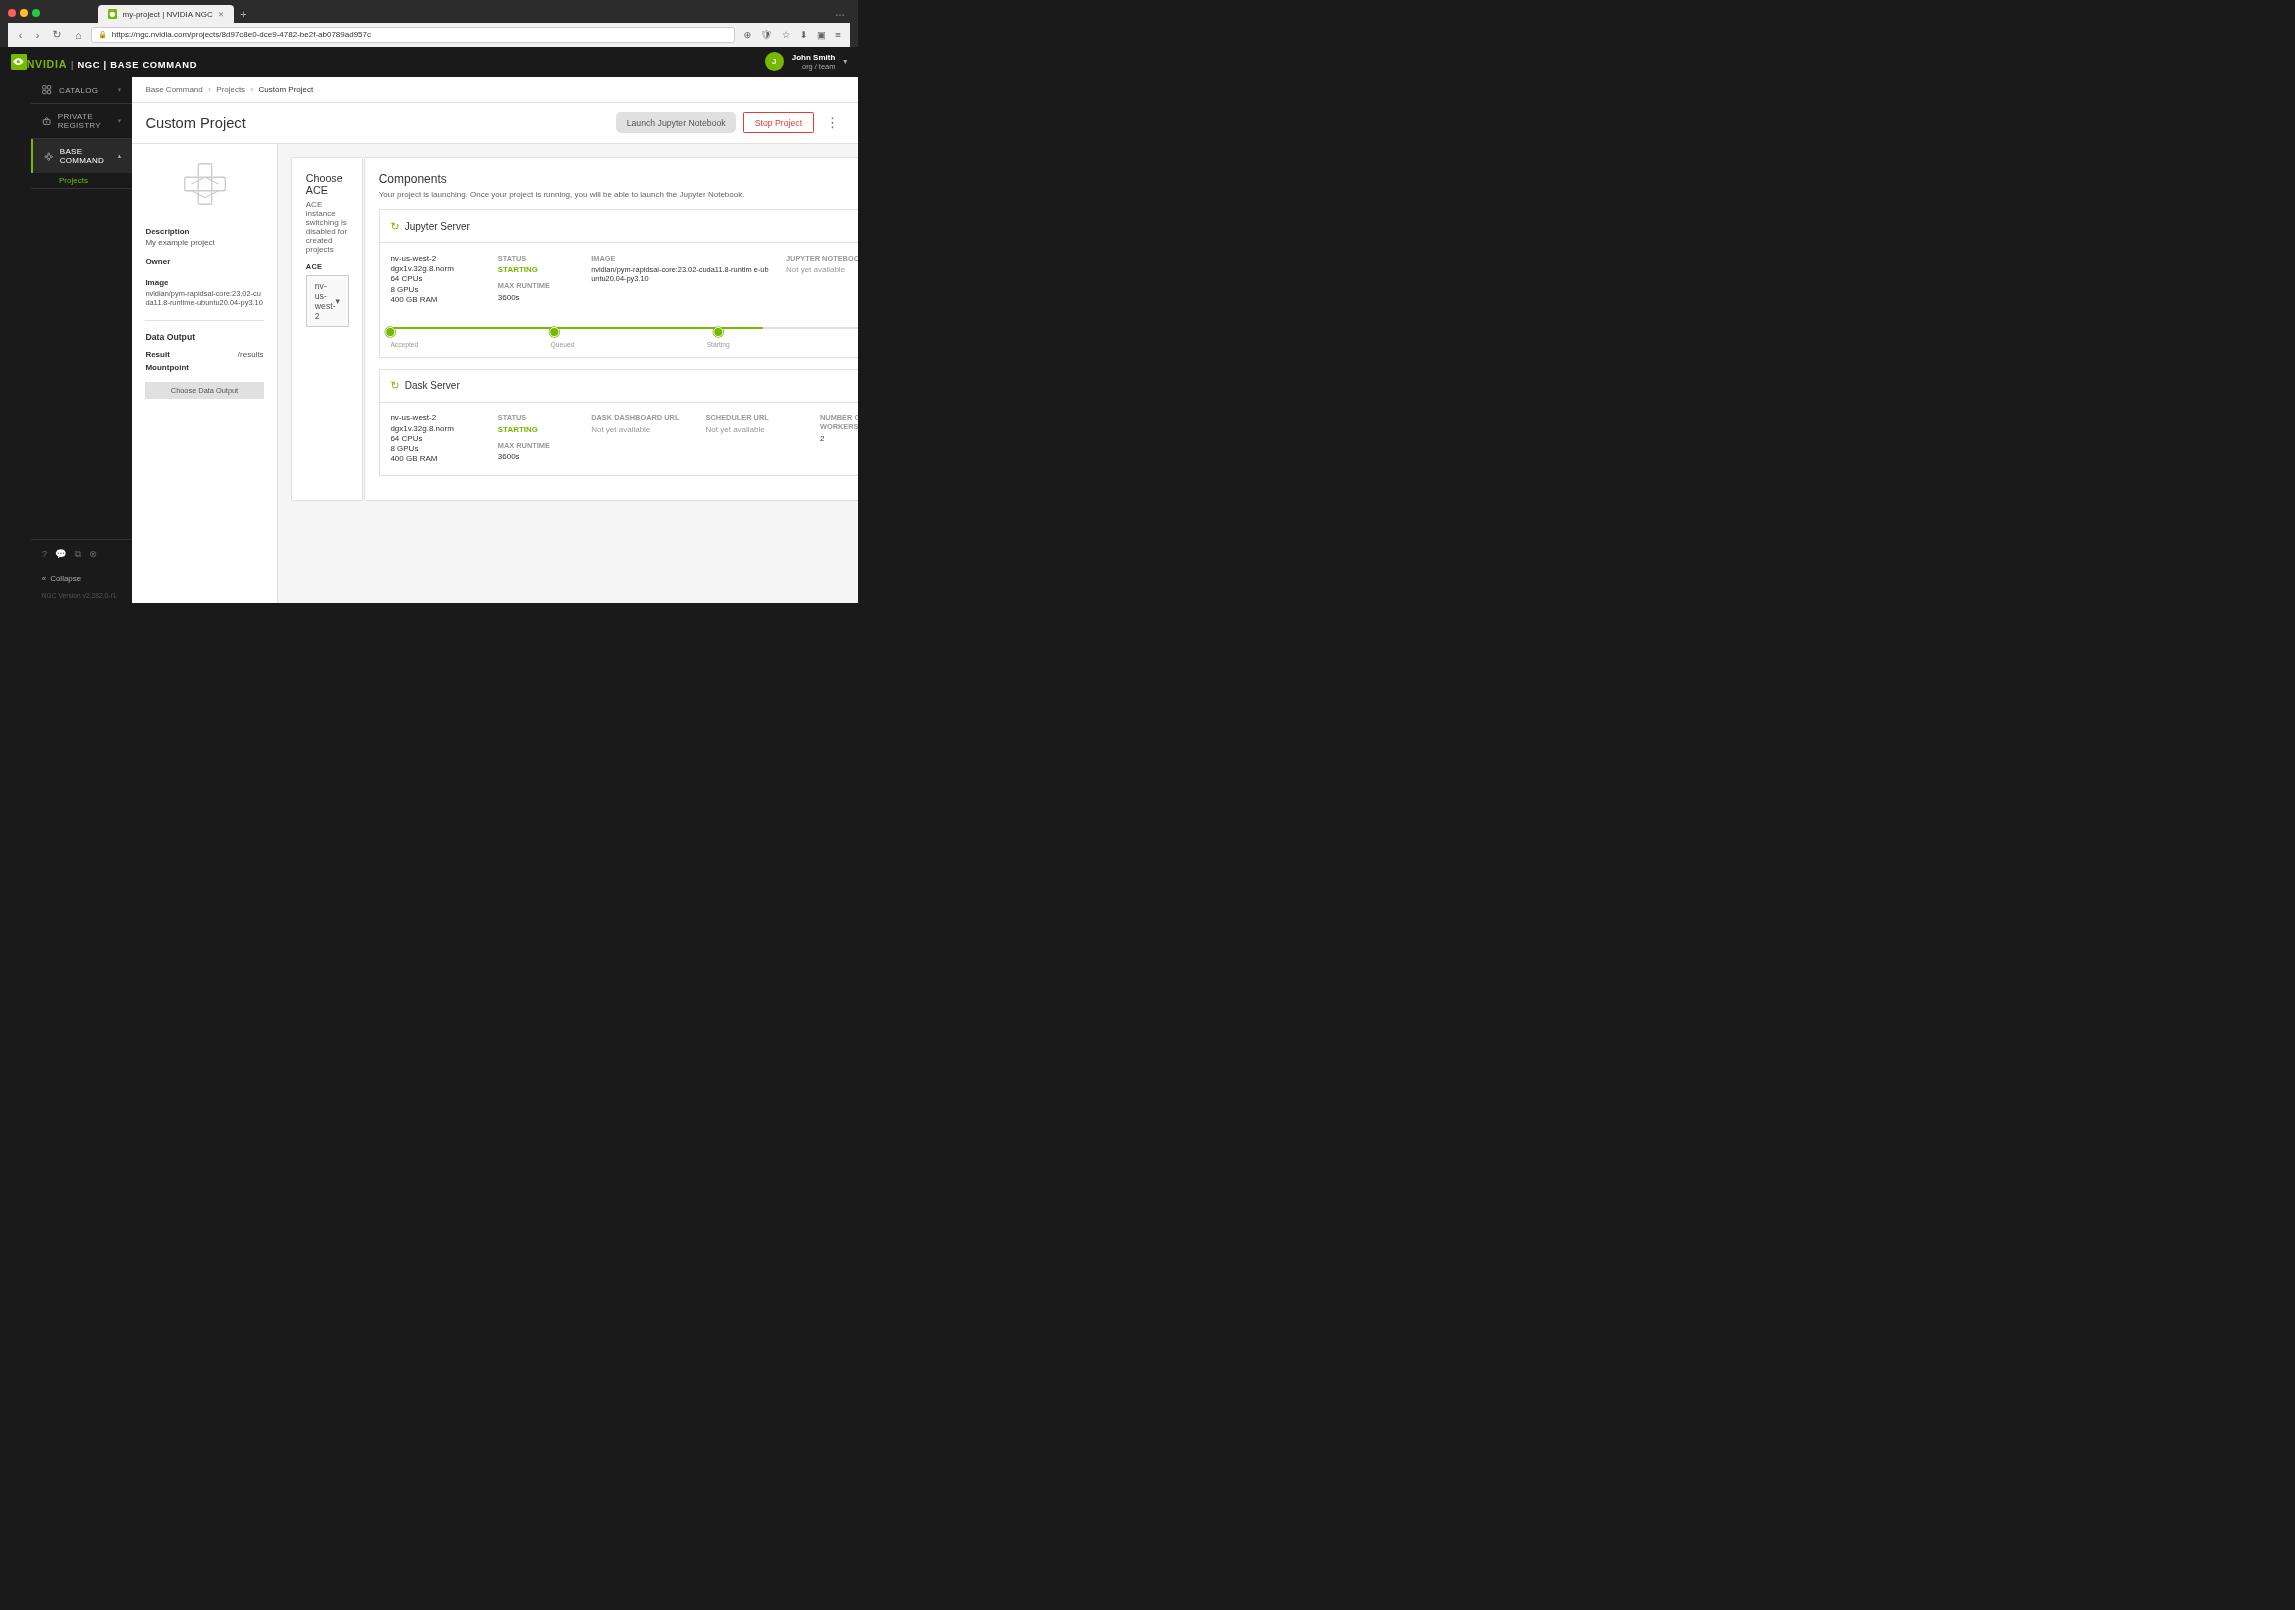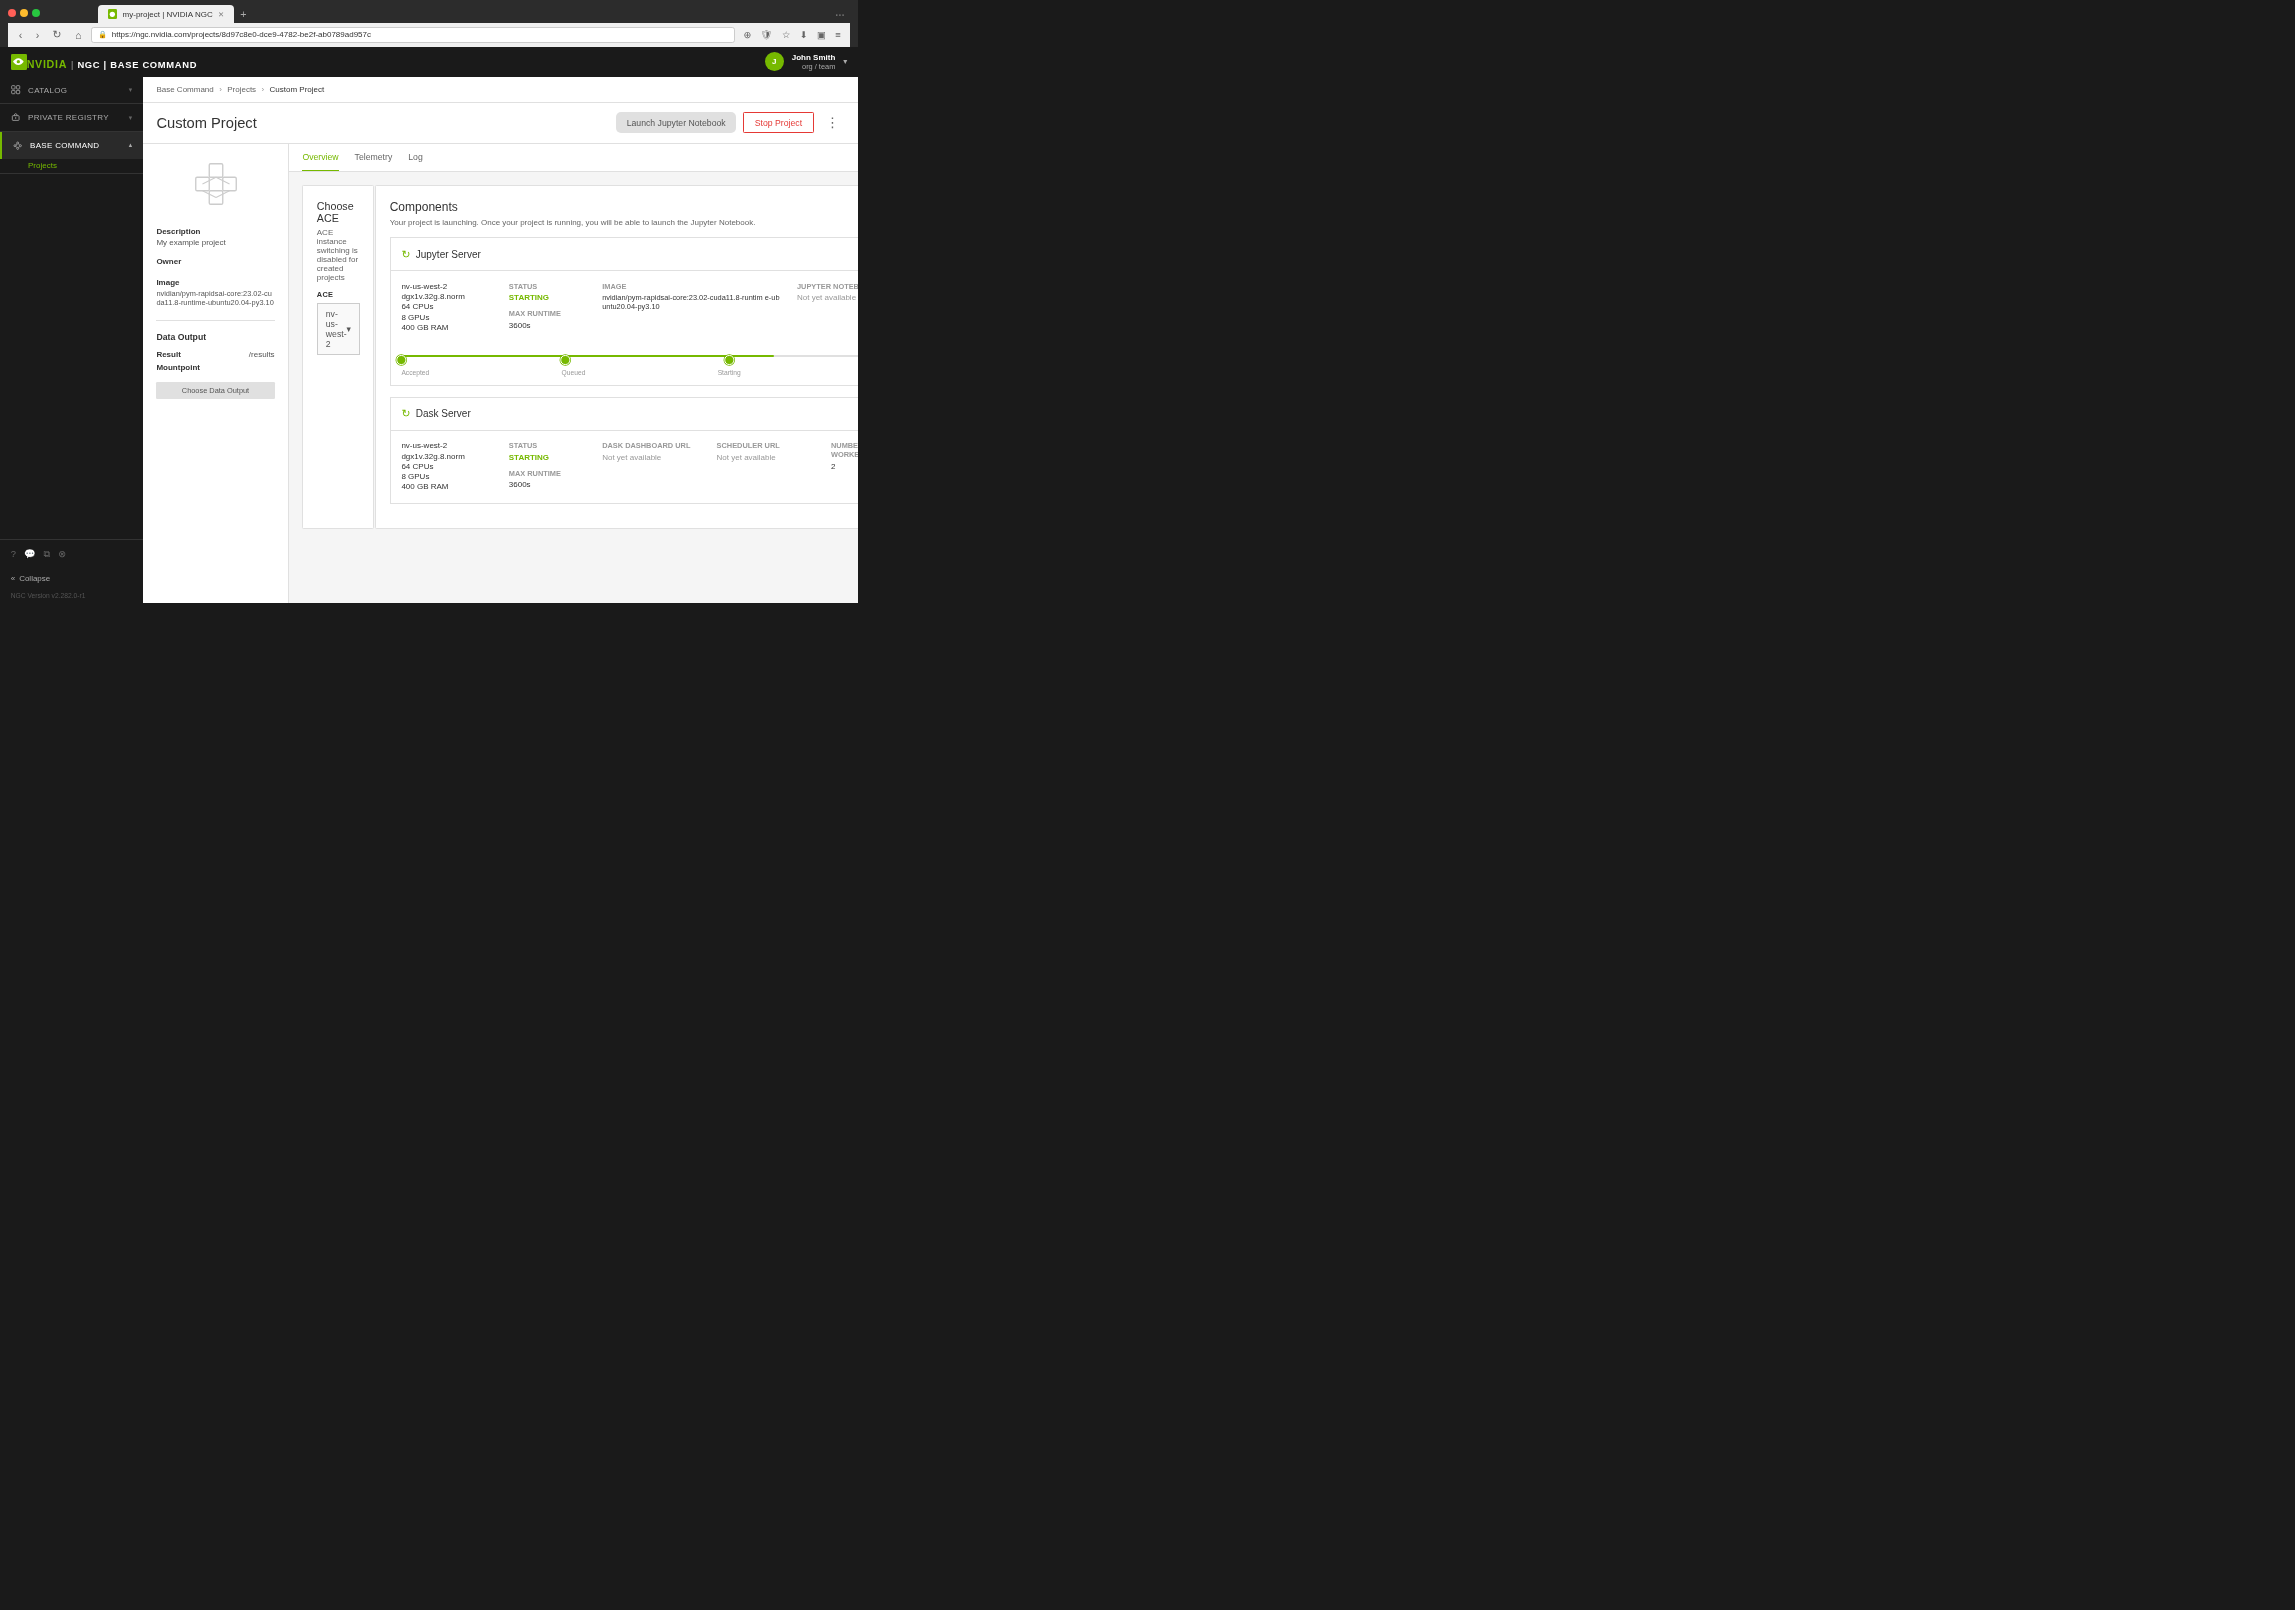--- a/index.html
+++ b/index.html
@@ -36,21 +36,21 @@
     .user-avatar { width: 19px; height: 19px; background: #76b900; border-radius: 50%; display: flex; align-items: center; justify-content: center; color: white; font-weight: 700; font-size: 8px; }
     .user-info { color: white; font-size: 8px; text-align: right; }
     .user-name { font-weight: 600; }
     .user-org { color: #aaa; font-size: 7.4px; }
     .chevron-down { color: #aaa; font-size: 8px; }
 
     
     .app-body { display: flex; flex: 1; overflow: hidden; }
 
     
-    .sidebar { width: 143px; background: #1a1a1a; color: #ccc; display: flex; flex-direction: column; flex-shrink: 0; }
+    .sidebar { width: 132px; background: #1a1a1a; color: #ccc; display: flex; flex-direction: column; flex-shrink: 0; padding-left: 31px; }
     .sidebar-section { border-bottom: 0.7px solid #333; }
     .sidebar-item { display: flex; align-items: center; padding: 8px 10.7px; cursor: pointer; justify-content: space-between; font-size: 8px; letter-spacing: 0.3px; font-weight: 500; color: #aaa; }
     .sidebar-item.active { background: #2a2a2a; border-left: 2px solid #76b900; }
     .sidebar-item-left { display: flex; align-items: center; gap: 6.7px; }
     .sidebar-icon { width: 10.7px; height: 10.7px; display: flex; align-items: center; justify-content: center; }
     .sidebar-sub { padding-left: 28px; padding-top: 2.7px; padding-bottom: 2.7px; font-size: 8px; color: #76b900; cursor: pointer; }
     .sidebar-bottom { margin-top: auto; padding: 8px 10.7px; display: flex; gap: 8px; border-top: 0.7px solid #333; }
     .sidebar-bottom-icon { color: #666; font-size: 9.4px; cursor: pointer; }
     .collapse-btn { display: flex; align-items: center; gap: 4px; color: #aaa; font-size: 8px; cursor: pointer; padding: 5.4px 10.7px; }
     .ngc-version { font-size: 6.7px; color: #555; padding: 4px 10.7px; }
@@ -332,25 +332,20 @@
             <div class="result-row">
               <span class="detail-label">Mountpoint</span>
               <span class="detail-value"></span>
             </div>
             <button class="choose-data-btn">Choose Data Output</button>
           </div>
         </div>
 
         <div class="right-panel">
 
-          <div class="tabs-bar">
-            <div class="tab active">Overview</div>
-            <div class="tab">Telemetry</div>
-            <div class="tab">Log</div>
-          </div>
 
           <div class="main-content">
 
             <div class="card">
               <div class="card-title">Choose ACE</div>
               <div class="card-subtitle">ACE instance switching is disabled for created projects</div>
               <div class="ace-label">ACE</div>
               <div class="ace-select">
                 <span>nv-us-west-2</span>
                 <span>▾</span>

